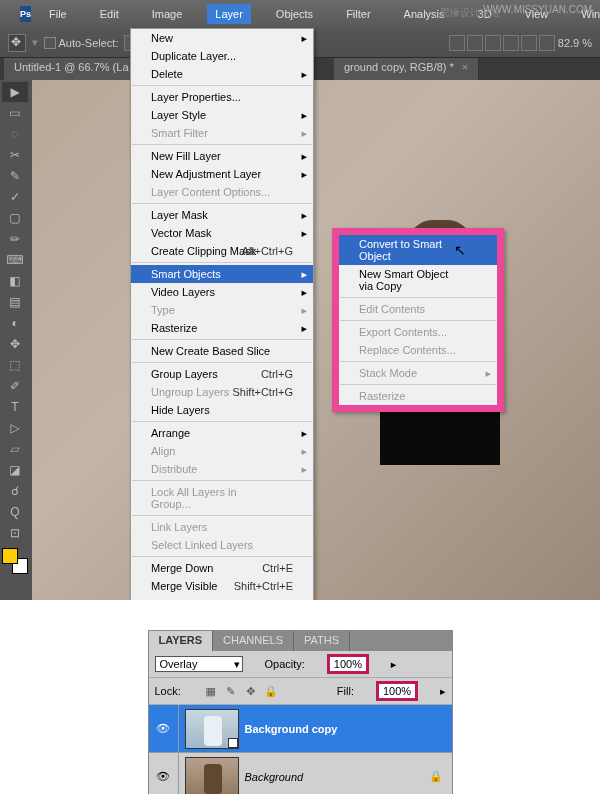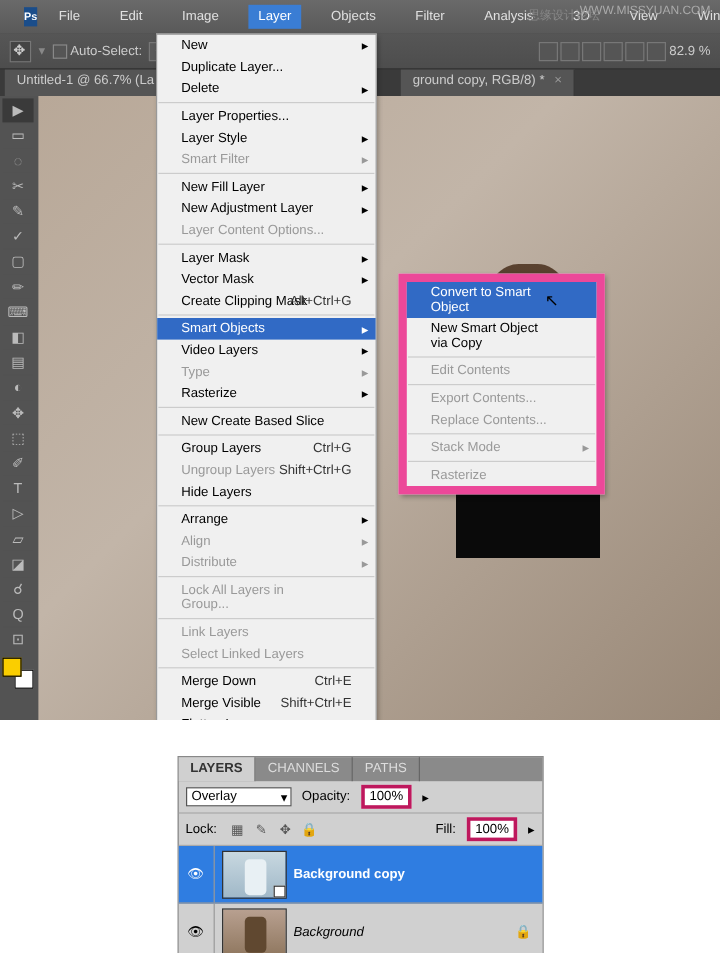--- a/index.html
+++ b/index.html
@@ -43,21 +43,21 @@
 .menu-sep{height:1px;background:#ccc;margin:2px 1px;}
 .submenu{position:absolute;top:228px;left:332px;width:172px;background:#f0f0f0;border:7px solid #ec4899;box-shadow:2px 2px 4px rgba(0,0,0,0.3);z-index:11;}
 .cursor{position:absolute;left:454px;top:242px;font-size:14px;color:#000;z-index:12;pointer-events:none;}
 .watermark{position:absolute;top:4px;right:8px;color:#aaa;font-size:10px;z-index:20;}
 .wm2{position:absolute;top:6px;right:100px;color:#888;font-size:10px;z-index:20;}
 
 .panel-wrap{width:305px;margin:30px auto 0;border:1px solid #888;background:#d0d0d0;}
 .panel-tabs{display:flex;background:#8a8a8a;height:20px;}
 .ptab{padding:3px 10px;color:#ddd;border-right:1px solid #666;}
 .ptab.active{background:#d0d0d0;color:#333;font-weight:bold;}
-.panel-row{display:flex;align-items:center;padding:3px 6px;gap:9px;border-bottom:1px solid #aaa;}
+.panel-row{display:flex;align-items:center;padding:3px 6px;gap:22px;border-bottom:1px solid #aaa;}
 .select{background:#fff;border:1px solid #555;padding:1px 14px 1px 4px;width:88px;position:relative;}
 .select::after{content:"▾";position:absolute;right:2px;top:1px;}
 .pct{background:#fff;border:3px solid #be185d;padding:1px 4px;width:42px;display:inline-block;}
 .lock-icons{display:flex;gap:4px;align-items:center;}
 .lock-icons span{width:16px;height:16px;display:flex;align-items:center;justify-content:center;color:#555;}
 .layers{background:#d0d0d0;}
 .layer{display:flex;align-items:center;height:48px;border-bottom:1px solid #999;}
 .layer.selected{background:#2f7de1;color:#fff;}
 .eye{width:30px;text-align:center;border-right:1px solid #999;height:100%;display:flex;align-items:center;justify-content:center;}
 .thumb{width:54px;height:40px;margin:0 6px;border:1px solid #333;background:#888;position:relative;}

